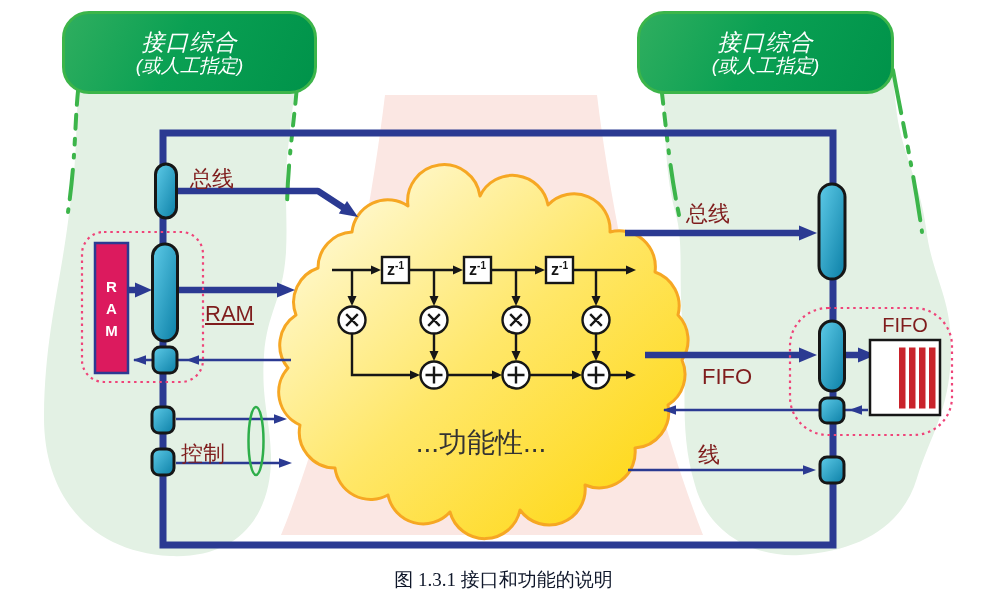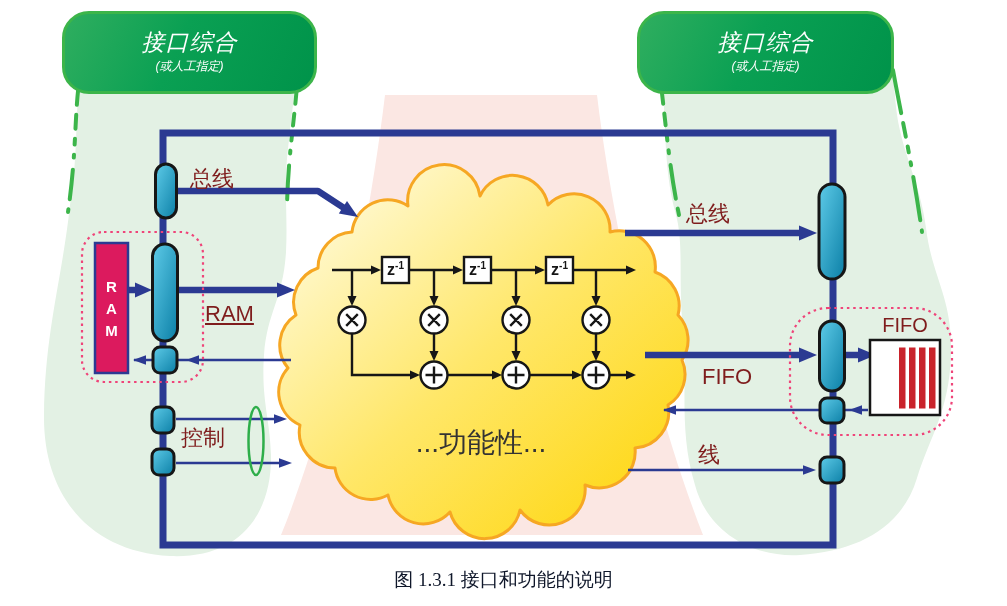--- a/index.html
+++ b/index.html
@@ -6,21 +6,21 @@
   #stage{position:relative;width:1007px;height:606px;background:#ffffff;overflow:hidden;
          font-family:"Liberation Sans",sans-serif;}
   #art{position:absolute;left:0;top:0;}
   .banner{position:absolute;box-sizing:border-box;display:flex;flex-direction:column;
           align-items:center;justify-content:center;color:#ffffff;text-align:center;font-style:italic;}
   .banner-green{border:3px solid #3cb54a;border-radius:27px;
           background:linear-gradient(115deg,#2fae5f 0%,#0aa053 45%,#00934a 100%);}
   .banner-orange{border:3px solid #e92b2b;border-radius:36px;
           background:linear-gradient(105deg,#f2905a 0%,#ee7c33 40%,#e8671f 100%);}
   .banner-title{font-size:23px;line-height:27px;letter-spacing:1px;}
-  .banner-sub{font-size:12px;line-height:20px;}
+  .banner-sub{font-size:19px;line-height:20px;}
   .lbl{position:absolute;color:#7f1d1d;font-size:22px;white-space:nowrap;}
   .zlbl{position:absolute;width:27px;height:27px;display:flex;align-items:center;
         justify-content:center;font-size:16px;font-weight:bold;color:#161616;}
   .zlbl sup{font-size:10px;line-height:1;margin-top:-7px;}
   .ram-letters{position:absolute;left:95px;top:243px;width:33px;height:130px;display:flex;
         flex-direction:column;align-items:center;justify-content:center;gap:5px;
         color:#ffffff;font-size:15px;font-weight:bold;}
   .func{position:absolute;left:350px;top:424px;width:262px;text-align:center;
         font-size:28px;color:#333333;}
   .caption{position:absolute;left:0;top:567px;width:100%;text-align:center;
@@ -185,21 +185,21 @@
   <div class="banner-title">接口综合</div>
   <div class="banner-sub">(或人工指定)</div>
 </div>
 <div class="banner banner-green" style="left:637px;top:11px;width:257px;height:83px;">
   <div class="banner-title">接口综合</div>
   <div class="banner-sub">(或人工指定)</div>
 </div>
 
 <div class="lbl" style="left:190px;top:164px;">总线</div>
 <div class="lbl" style="left:205px;top:301px;text-decoration:underline;">RAM</div>
-<div class="lbl" style="left:181px;top:423px;">控制</div>
+<div class="lbl" style="left:181px;top:439px;">控制</div>
 <div class="lbl" style="left:686px;top:199px;">总线</div>
 <div class="lbl" style="left:702px;top:364px;">FIFO</div>
 <div class="lbl" style="left:870px;top:314px;width:70px;text-align:center;font-size:20px;">FIFO</div>
 <div class="lbl" style="left:698px;top:440px;">线</div>
 
 <div class="ram-letters">
   <span>R</span>
   <span>A</span>
   <span>M</span>
 </div>

